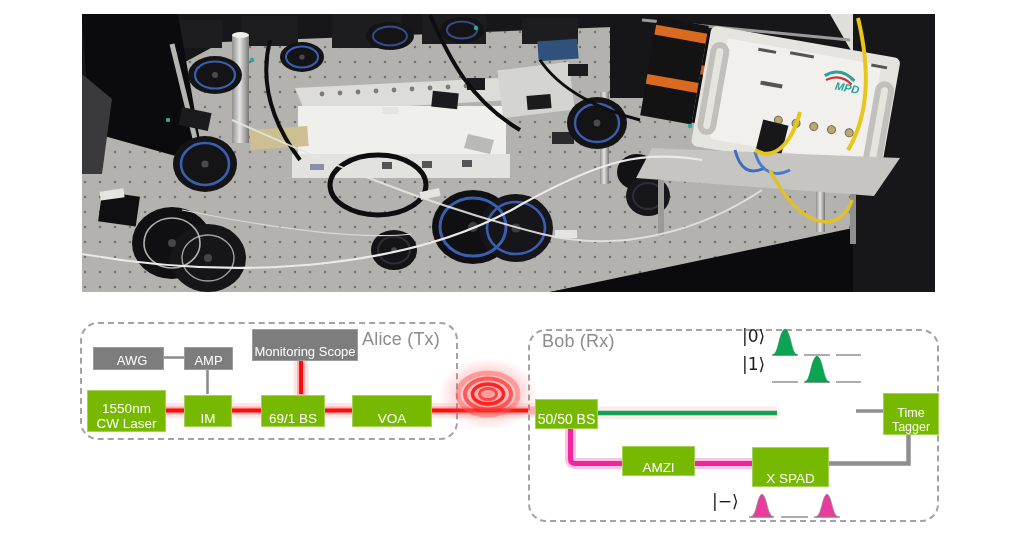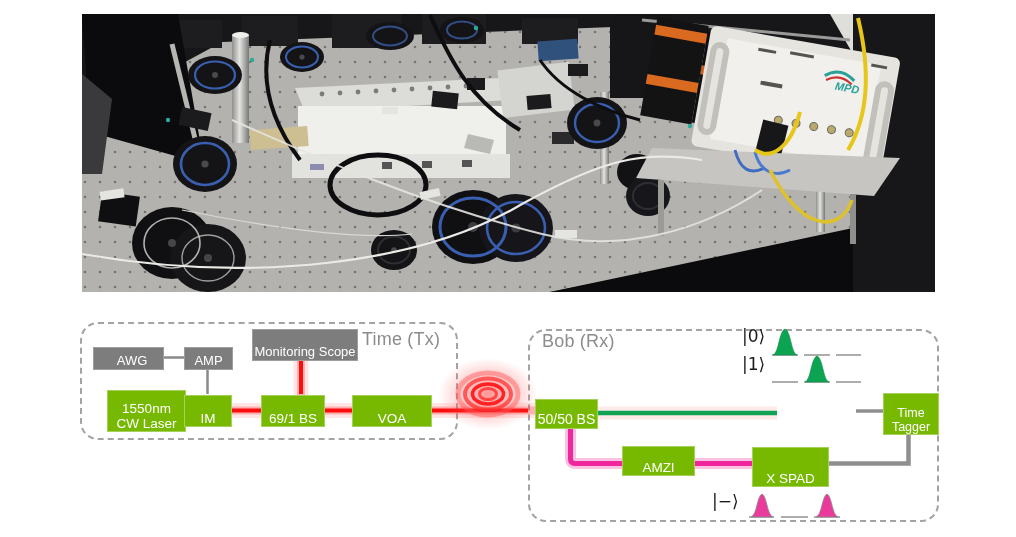--- a/index.html
+++ b/index.html
@@ -309,33 +309,33 @@
           <path d="M781,517 H808"></path>
           <path d="M814,517 H840"></path>
       </g>
       <path d="M773,355 C779,353 779,331 785,329 C791,331 791,353 797,355 Z" fill="#0ca452" stroke="#0a8a45" stroke-width="0.6"></path>
       <path d="M805,382 C811,380 811,358 817,356 C823,358 823,380 829,382 Z" fill="#0ca452" stroke="#0a8a45" stroke-width="0.6"></path>
       <path d="M751,517 C757,515 757,496 762,494 C767,496 767,515 773,517 Z" fill="#ea3a9c" stroke="#8a8a8a" stroke-width="0.8"></path>
       <path d="M816,517 C822,515 822,496 827,494 C832,496 832,515 838,517 Z" fill="#ea3a9c" stroke="#8a8a8a" stroke-width="0.8"></path>
     </g>
   </svg>
 
-  <div class="grouplabel" style="left:362px;top:329px;">Time (Tx)</div>
+  <div class="grouplabel" style="left:362px;top:329px;">Alice (Tx)</div>
   <div class="grouplabel" style="left:542px;top:331px;">Bob (Rx)</div>
 
   <div class="box gray" style="left:93px;top:347px;width:62px;height:21px;padding-left:7px;">
     <span>AWG</span>
   </div>
   <div class="box gray" style="left:184px;top:347px;width:47px;height:21px;">
     <span>AMP</span>
   </div>
   <div class="box gray" style="left:252px;top:329px;width:104px;height:30px;font-size:13px;">
     <span>Monitoring Scope</span>
   </div>
-  <div class="box green" style="left:87px;top:390px;width:77px;height:40px;margin-left:20px;">
+  <div class="box green" style="left:87px;top:390px;width:77px;height:40px;">
     <span>1550nm</span>
     <span>CW Laser</span>
   </div>
   <div class="box green" style="left:184px;top:395px;width:46px;height:30px;">
     <span>IM</span>
   </div>
   <div class="box green" style="left:261px;top:395px;width:62px;height:30px;">
     <span>69/1 BS</span>
   </div>
   <div class="box green" style="left:352px;top:395px;width:78px;height:30px;">

